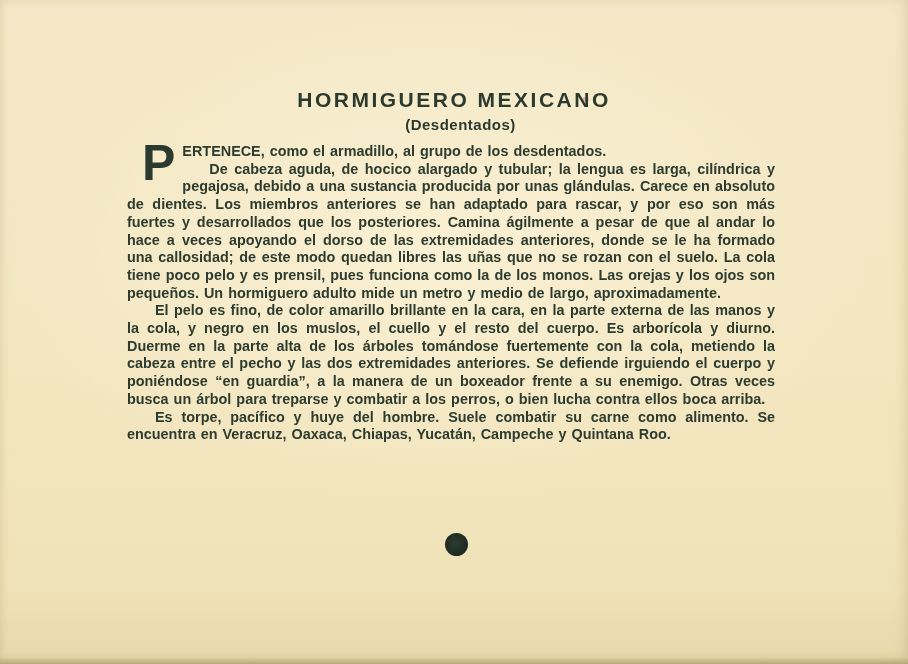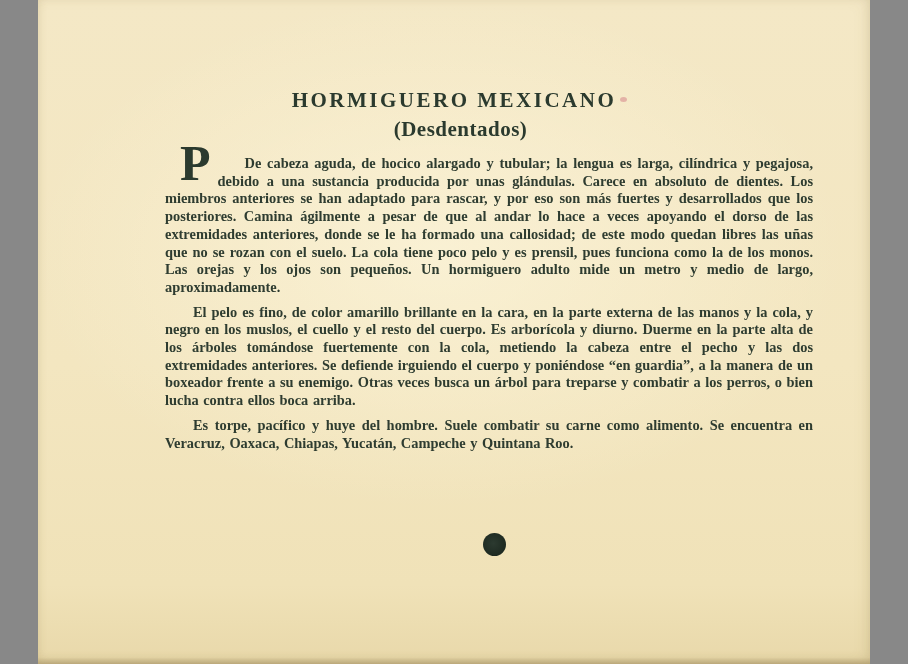--- a/index.html
+++ b/index.html
@@ -2,48 +2,48 @@
 <html><head>
 <meta charset="utf-8">
 <style>
   html, body {
     margin: 0;
     padding: 0;
     background: #888;
   }
   .page {
     position: relative;
-    width: 832px;
+    width: 908px;
     height: 664px;
     margin: 0 auto;
     overflow: hidden;
     background:
       radial-gradient(ellipse 70% 55% at 48% 38%, rgba(255,249,226,0.55), rgba(255,249,226,0) 70%),
       linear-gradient(180deg, #f4e8c6 0%, #f3e6c0 55%, #f0e2b8 88%, #e9d9ab 99%, #c9b88b 100%);
     box-shadow: inset 0 -4px 10px rgba(122,98,46,0.18), inset -6px 0 14px rgba(122,98,46,0.06);
-    font-family: Liberation Serif, serif;
+    font-family: Liberation Sans, sans-serif;
     color: #2b392e;
   }
   .heading {
     position: absolute;
     top: 88px;
     left: 0;
     width: 100%;
     text-align: center;
   }
   .title {
     margin: 0;
     font-size: 21px;
     font-weight: bold;
     letter-spacing: 2.5px;
     color: #2b3a2e;
   }
   .subtitle {
     margin: 4px 1px 0 14px;
-    font-size: 21px;
+    font-size: 15px;
     font-weight: bold;
     letter-spacing: 0.5px;
     color: #2b3a2e;
   }
   .body-text {
     position: absolute;
     top: 143px;
     left: 127px;
     width: 648px;
     font-size: 14.4px;
@@ -59,25 +59,24 @@
     line-height: 36px;
     height: 36px;
     margin: 2px 7px 0 15px;
     font-weight: bold;
     color: #2b3a2e;
   }
   .body-text p {
     margin: 0;
   }
   p.para {
-    margin-top: 7px;
     text-indent: 28px;
   }
   p.para-first {
-    margin-top: 12px;
+    margin-top: 0;
     text-indent: 27px;
   }
   .end-dot {
     position: absolute;
     left: 445px;
     top: 533px;
     width: 23px;
     height: 23px;
     border-radius: 50%;
     background: radial-gradient(circle at 45% 45%, #2c3a30 0%, #1e2a21 70%);
@@ -100,20 +99,21 @@
 
   <div class="paper-speck"></div>
 
   <div class="heading">
     <h1 class="title">HORMIGUERO MEXICANO</h1>
     <h2 class="subtitle">(Desdentados)</h2>
   </div>
 
   <div class="body-text">
     <span class="dropcap">P</span>
+    <p class="lead">ERTENECE, como el armadillo, al grupo de los desdentados.</p>
     <p class="para-first">De cabeza aguda, de hocico alargado y tubular; la lengua es larga, cilíndrica y pegajosa, debido a una sustancia producida por unas glándulas. Carece en absoluto de dientes. Los miembros anteriores se han adaptado para rascar, y por eso son más fuertes y desarrollados que los posteriores. Camina ágilmente a pesar de que al andar lo hace a veces apoyando el dorso de las extremidades anteriores, donde se le ha formado una callosidad; de este modo quedan libres las uñas que no se rozan con el suelo. La cola tiene poco pelo y es prensil, pues funciona como la de los monos. Las orejas y los ojos son pequeños. Un hormiguero adulto mide un metro y medio de largo, aproximadamente.</p>
     <p class="para">El pelo es fino, de color amarillo brillante en la cara, en la parte externa de las manos y la cola, y negro en los muslos, el cuello y el resto del cuerpo. Es arborícola y diurno. Duerme en la parte alta de los árboles tomándose fuertemente con la cola, metiendo la cabeza entre el pecho y las dos extremidades anteriores. Se defiende irguiendo el cuerpo y poniéndose “en guardia”, a la manera de un boxeador frente a su enemigo. Otras veces busca un árbol para treparse y combatir a los perros, o bien lucha contra ellos boca arriba.</p>
     <p class="para">Es torpe, pacífico y huye del hombre. Suele combatir su carne como alimento. Se encuentra en Veracruz, Oaxaca, Chiapas, Yucatán, Campeche y Quintana Roo.</p>
   </div>
 
   <div class="end-dot"></div>
 
 </div>
 
 </body></html>

